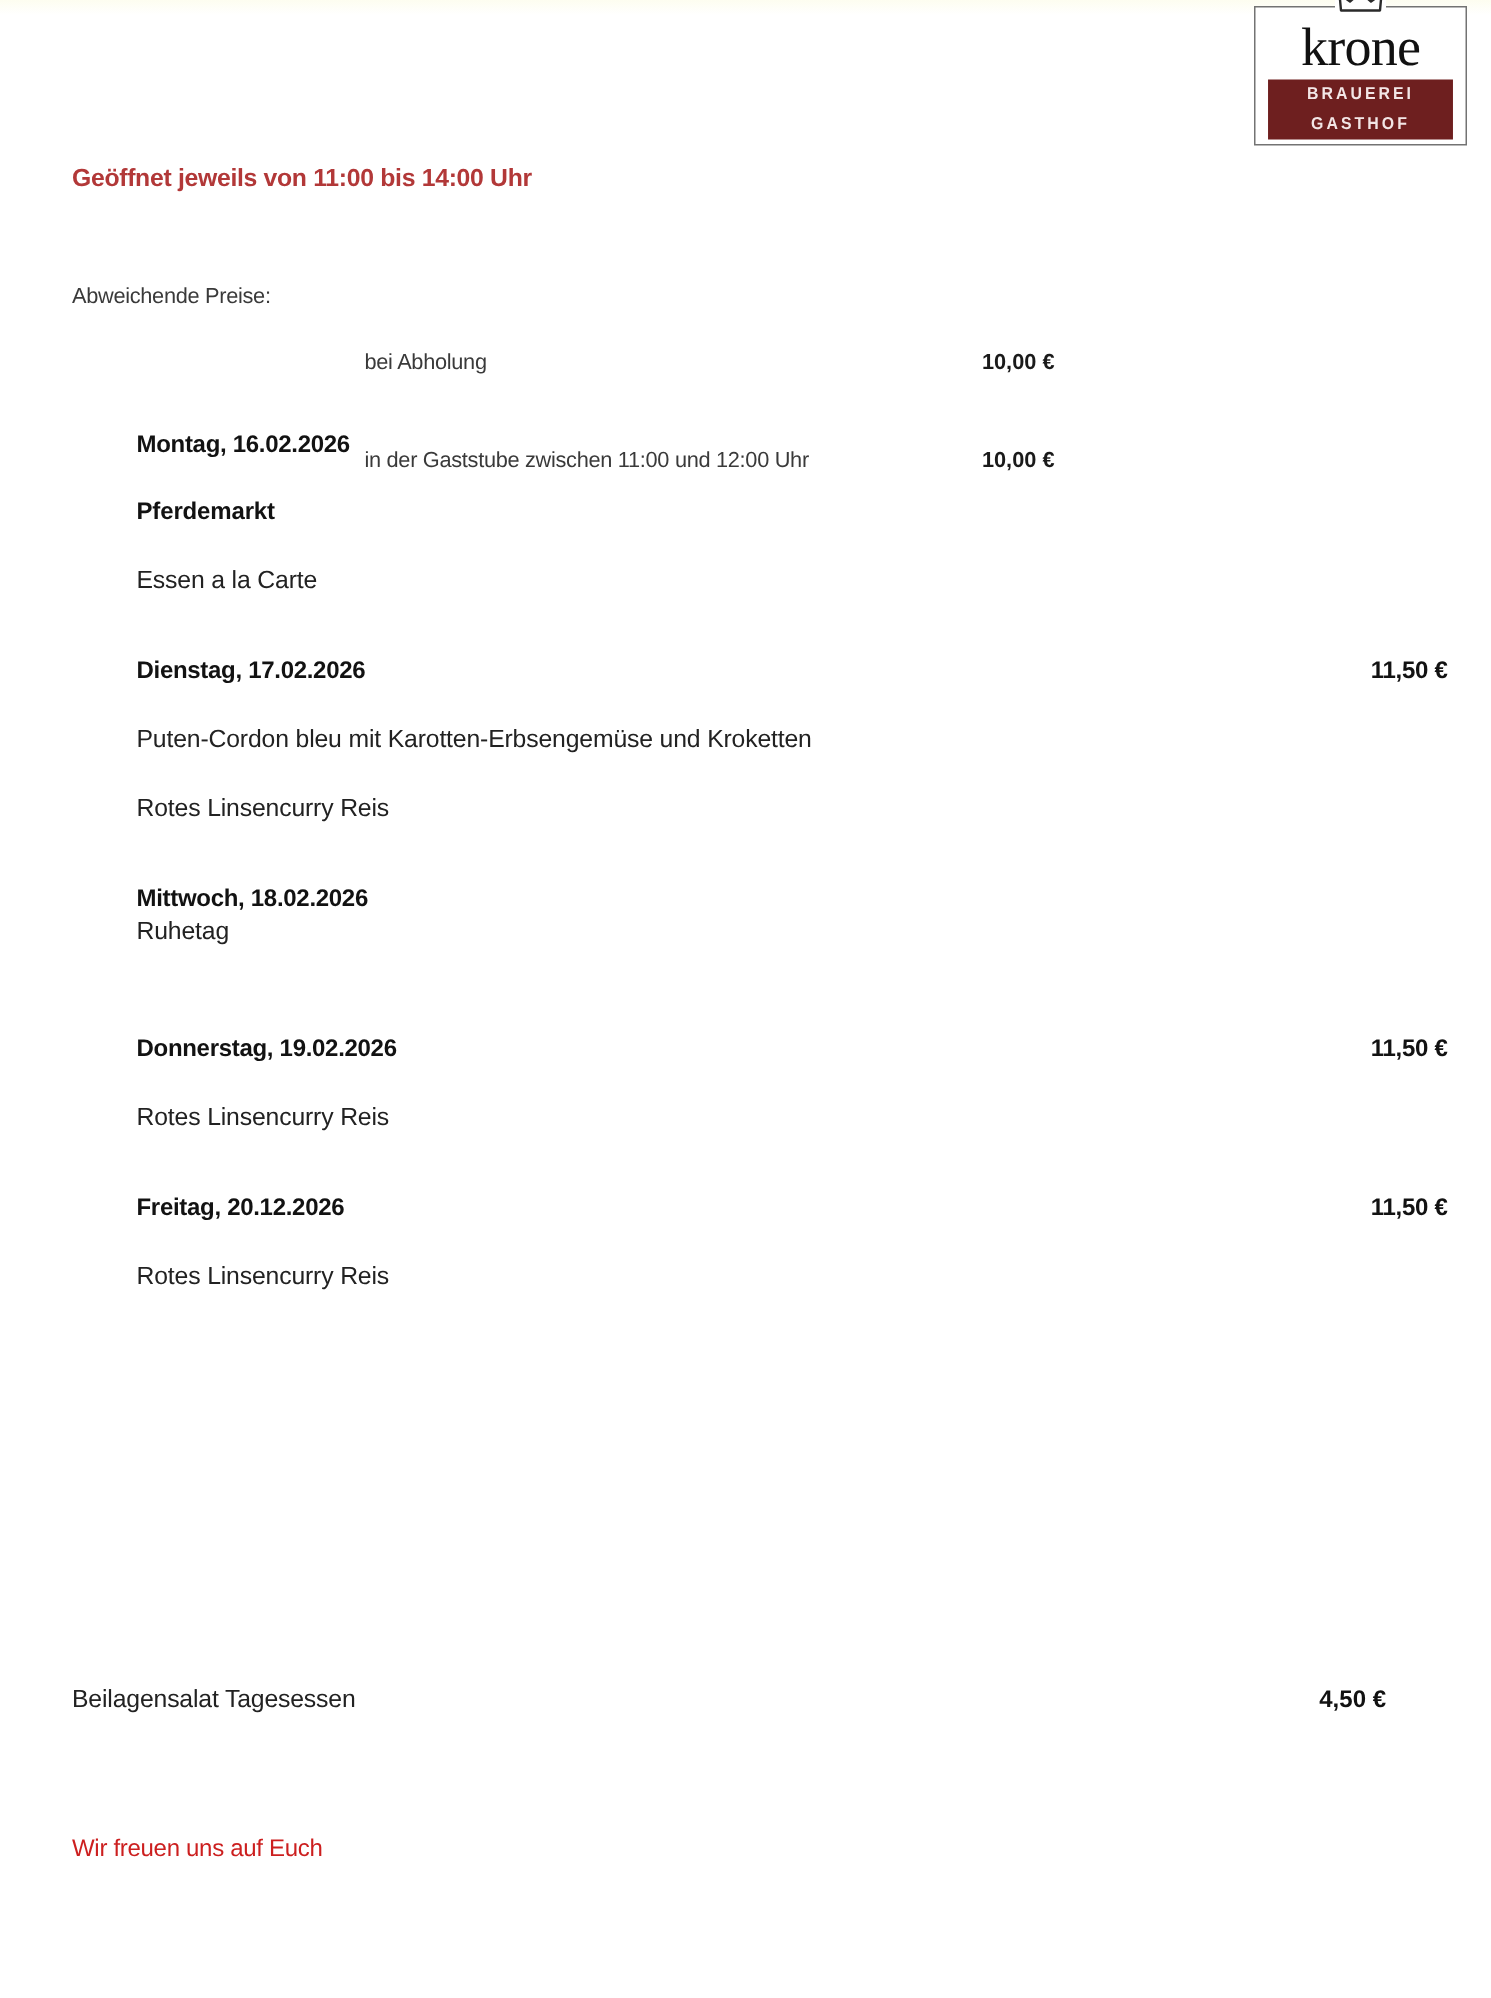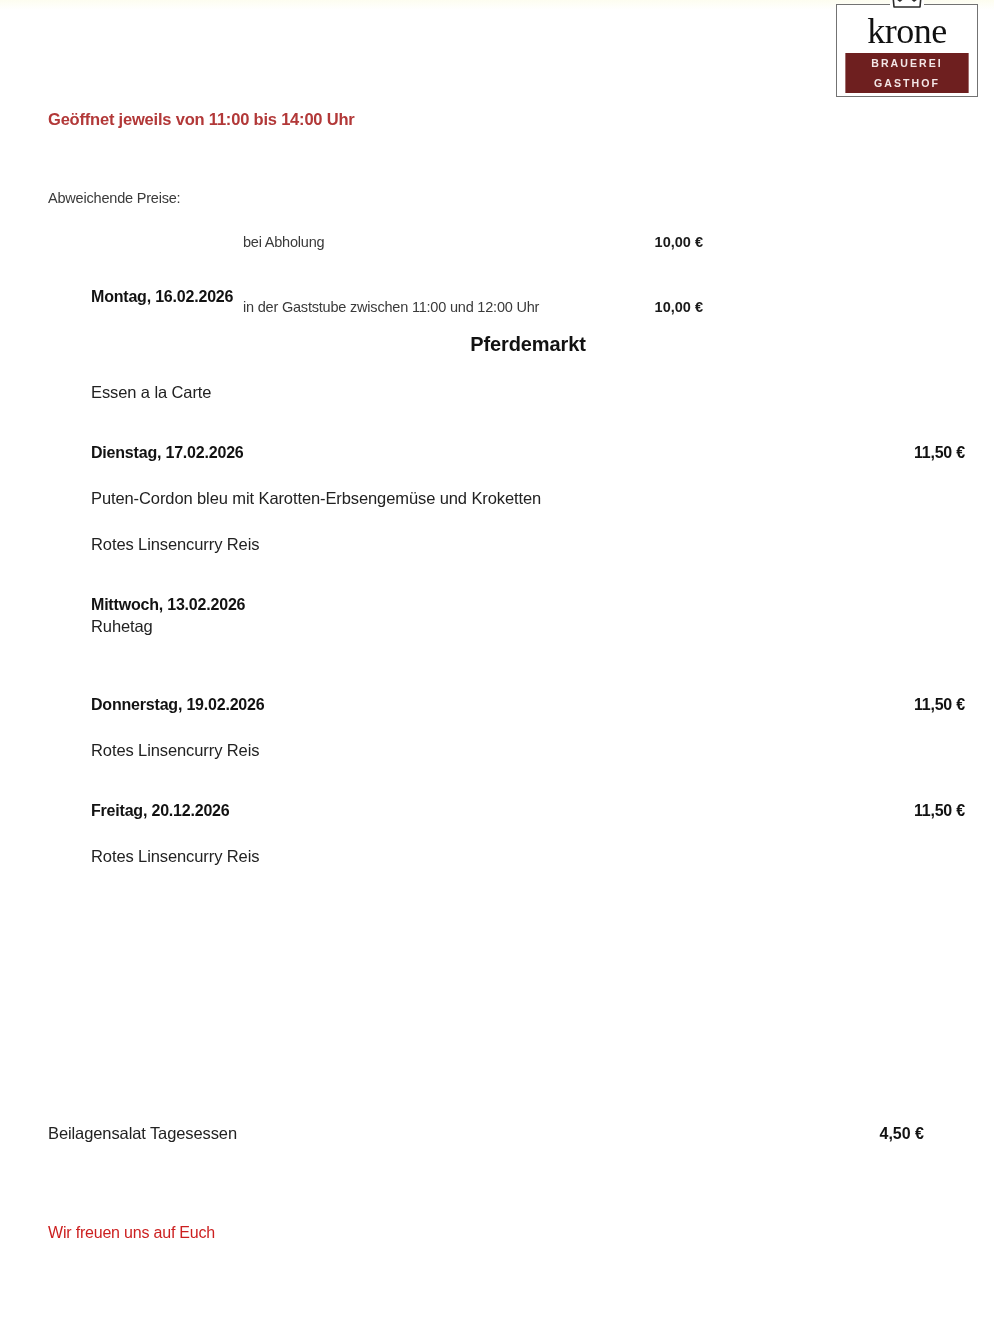--- a/index.html
+++ b/index.html
@@ -166,23 +166,22 @@
     letter-spacing: -0.2px;
   }
   .dish {
     font-size: 16.5px;
     color: #222222;
     letter-spacing: -0.1px;
     margin-top: 27px;
   }
   .dish.bold {
     font-weight: bold;
-    font-size: 20px;
-    color: #121212;
-    text-align: center;
+    font-size: 16px;
+    color: #121212;
   }
   .dish.tight {
     margin-top: 3px;
   }
 
   
   .extra-row {
     position: absolute;
     top: 1124px;
     left: 48px;
@@ -261,21 +260,21 @@
     <div class="day-head">
       <span class="day-name">Dienstag, 17.02.2026</span>
       <span class="day-price">11,50 €</span>
     </div>
     <div class="dish">Puten-Cordon bleu mit Karotten-Erbsengemüse und Kroketten</div>
     <div class="dish">Rotes Linsencurry Reis</div>
   </div>
 
   <div class="day" style="margin-top:42px;">
     <div class="day-head">
-      <span class="day-name">Mittwoch, 13.02.2026</span>
+      <span class="day-name">Mittwoch, 18.02.2026</span>
       <span class="day-price"></span>
     </div>
     <div class="dish tight">Ruhetag</div>
   </div>
 
   <div class="day" style="margin-top:60px;">
     <div class="day-head">
       <span class="day-name">Donnerstag, 19.02.2026</span>
       <span class="day-price">11,50 €</span>
     </div>

